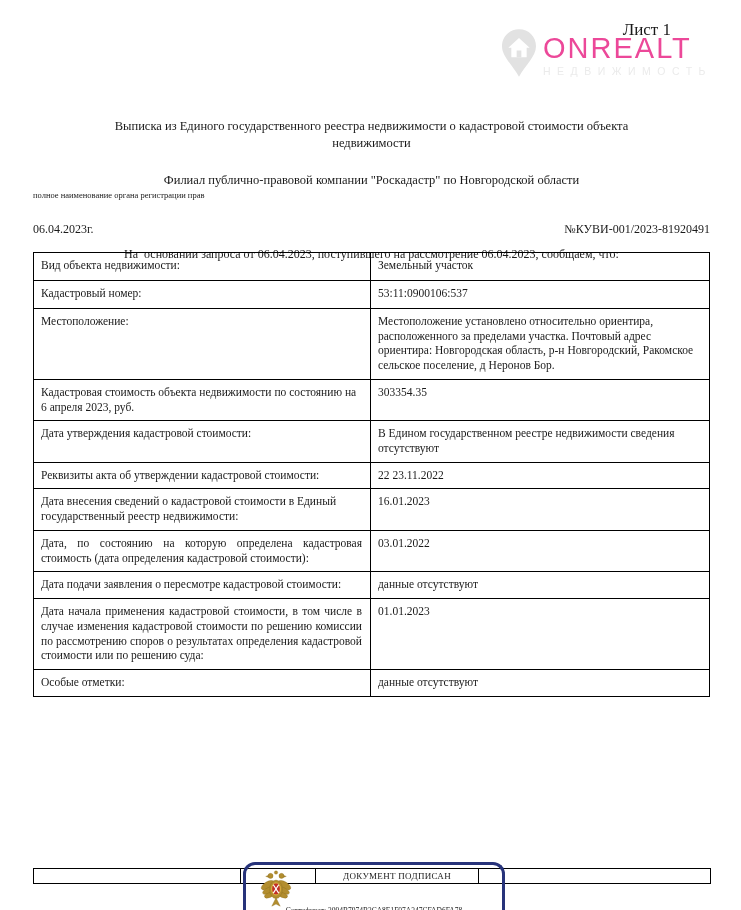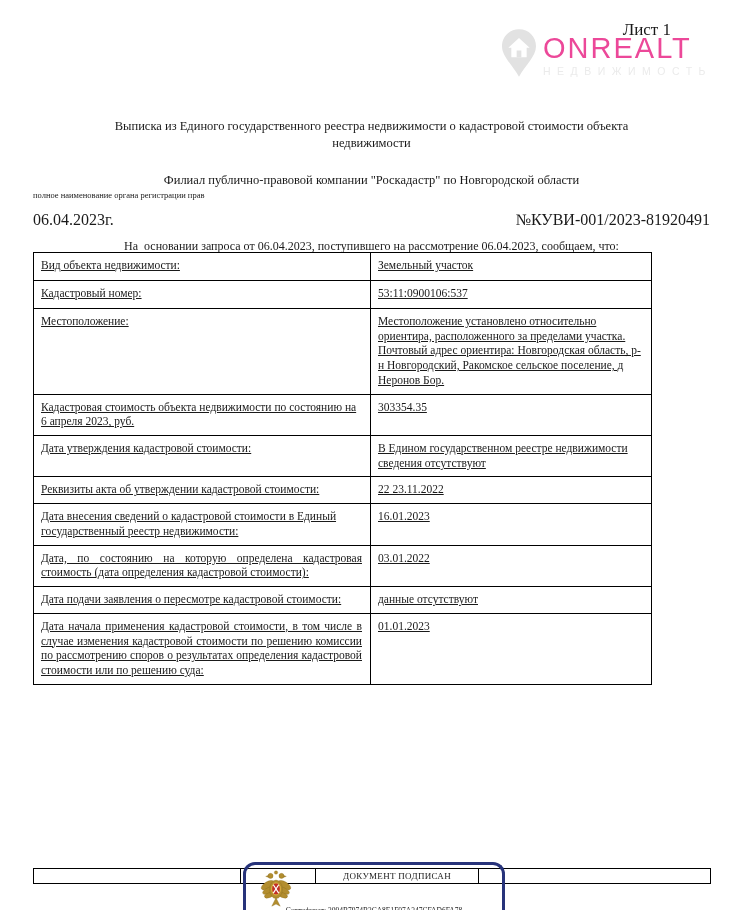--- a/index.html
+++ b/index.html
@@ -31,28 +31,28 @@
   .watermark .brand-sub{
     font-family:"Liberation Sans","DejaVu Sans",sans-serif;
     font-size:10.5px; letter-spacing:6.5px; color:#ebebeb; margin-top:3px;
   }
 
   
   .header{ position:absolute; left:33px; top:118px; width:677px; z-index:2; }
   .doc-title{ text-align:center; font-size:12.5px; line-height:1.32; width:560px; margin:0 auto; }
   .org-line{ text-align:center; font-size:12.5px; margin-top:22px; }
   .org-caption{ text-align:left; font-size:8.5px; margin-top:2px; }
-  .date-row{ display:flex; justify-content:space-between; font-size:16px; margin-top:11px; }
+  .date-row{ display:flex; justify-content:space-between; font-size:12px; margin-top:22px; }
   .request-line{ text-align:center; font-size:12px; margin-top:10px; white-space:pre; }
 
   
   .main-table{
-    position:absolute; left:33px; top:252px; width:619px;
+    position:absolute; left:33px; top:252px; width:677px;
     border-collapse:collapse; z-index:2;
-    font-size:11.5px; line-height:1.28;text-decoration:underline;
+    font-size:11.5px; line-height:1.28;
   }
   .main-table td{
     border:1px solid #000;
     vertical-align:top;
     padding:5px 8px 6px 7px;
   }
   .main-table td.lbl{ width:337px; }
   .main-table td.lbl.just{ text-align:justify; }
   .main-table tr.r1 td{ height:28px; }
   .main-table tr.r2 td{ height:28px; }
@@ -155,20 +155,24 @@
       <td class="lbl just">Дата, по состоянию на которую определена кадастровая стоимость (дата определения кадастровой стоимости):</td>
       <td class="val">03.01.2022</td>
     </tr>
     <tr class="r9">
       <td class="lbl">Дата подачи заявления о пересмотре кадастровой стоимости:</td>
       <td class="val">данные отсутствуют</td>
     </tr>
     <tr class="r10">
       <td class="lbl just">Дата начала применения кадастровой стоимости, в том числе в случае изменения кадастровой стоимости по решению комиссии по рассмотрению споров о результатах определения кадастровой стоимости или по решению суда:</td>
       <td class="val">01.01.2023</td>
+    </tr>
+    <tr class="r11">
+      <td class="lbl">Особые отметки:</td>
+      <td class="val">данные отсутствуют</td>
     </tr>
   </tbody>
 </table>
 
 <div class="sig-area">
   <table class="sig-table">
     <tbody>
       <tr class="sr1">
         <td class="c1"></td>
         <td class="c2"></td>

